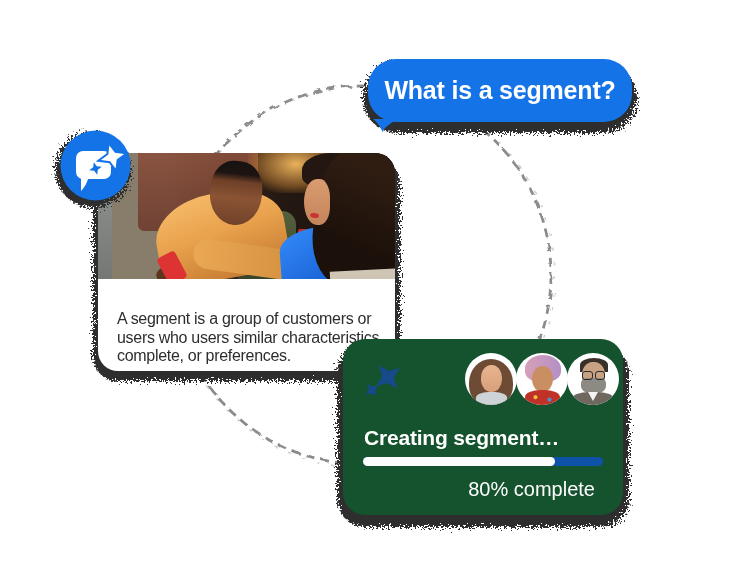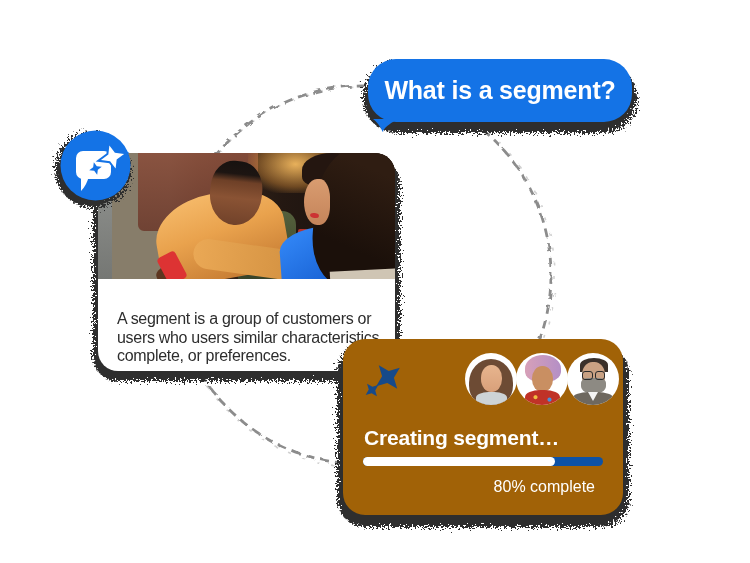--- a/index.html
+++ b/index.html
@@ -58,21 +58,21 @@
     background:linear-gradient(200deg,#2f1d12 20%,#1b100a 70%);border-radius:46% 30% 0 36%;transform:rotate(4deg);}
   .ph-w-face{left:206px;top:26px;width:26px;height:46px;
     background:linear-gradient(180deg,#d99c70,#c4845a);border-radius:50% 40% 40% 50%;}
   .ph-w-lips{left:212px;top:60px;width:9px;height:5px;background:#cc3333;border-radius:50%;transform:rotate(8deg);}
   .ph-table{left:232px;top:117px;width:70px;height:12px;background:#cfc5b4;transform:rotate(-3deg);}
 
   .caption{padding:15px 18px 0 19px;font-size:16px;line-height:18.5px;color:#2d2d2d;letter-spacing:-0.3px;}
   .caption span{display:block;white-space:nowrap;}
 
   
-  .bluecard{left:343px;top:339px;width:280px;height:176px;background:#a16207;border-radius:22px;}
+  .bluecard{left:343px;top:339px;width:280px;height:176px;background:#14532d;border-radius:22px;}
   .bluecard .sparkles{position:absolute;left:14px;top:18px;}
   .avatars{position:absolute;left:122px;top:14px;width:155px;height:52px;}
   .avatar{position:absolute;top:0;width:52px;height:52px;border-radius:50%;background:#fff;overflow:hidden;}
   .avatar > div{position:absolute;}
   .av1{left:0;} .av2{left:51px;} .av3{left:102px;}
   .a1-hair{left:4px;top:6px;width:44px;height:48px;background:#6d4b34;border-radius:50% 50% 45% 45%;}
   .a1-face{left:16px;top:12px;width:21px;height:27px;background:linear-gradient(#e7b58e,#d9a07a);border-radius:48%;}
   .a1-shirt{left:11px;top:39px;width:31px;height:14px;background:#cdd3d6;border-radius:40% 40% 0 0;}
   .a2-hair{left:9px;top:2px;width:36px;height:27px;background:linear-gradient(90deg,#d7a0b8,#b48fc6);border-radius:50% 50% 40% 40%;}
   .a2-face{left:16px;top:13px;width:21px;height:26px;background:#c98f62;border-radius:48%;}
@@ -84,21 +84,21 @@
   .a3-glasses{left:15px;top:18px;width:23px;height:8px;display:flex;gap:2px;justify-content:center;}
   .a3-glasses i{display:block;width:9px;height:7px;border:1.5px solid #2b2b2b;border-radius:3px;}
   .a3-beard{left:14px;top:25px;width:25px;height:16px;background:#8d8a83;border-radius:30% 30% 50% 50%;}
   .a3-suit{left:6px;top:39px;width:40px;height:14px;background:#6e685f;border-radius:40% 40% 0 0;}
   .a3-shirtv{left:21px;top:39px;width:0;height:0;border-left:5px solid transparent;border-right:5px solid transparent;
     border-top:9px solid #f4f4f4;}
 
   .creating{position:absolute;left:21px;top:87px;color:#fff;font-size:21px;font-weight:700;letter-spacing:-0.2px;}
   .track{position:absolute;left:20px;top:118px;width:240px;height:9px;background:#0d52a6;border-radius:5px;}
   .fill{height:100%;width:80%;background:#ffffff;border-radius:5px;}
-  .pct{position:absolute;right:28px;top:139px;color:#fff;font-size:16px;}
+  .pct{position:absolute;right:28px;top:139px;color:#fff;font-size:20px;}
 </style>
 </head>
 <body>
 
 <div class="stage">
 
   <svg width="0" height="0" style="position:absolute">
     <defs>
       <filter id="spray" x="-25%" y="-25%" width="150%" height="150%">
         <feTurbulence type="fractalNoise" baseFrequency="0.55" numOctaves="2" seed="4" result="n"></feTurbulence>

